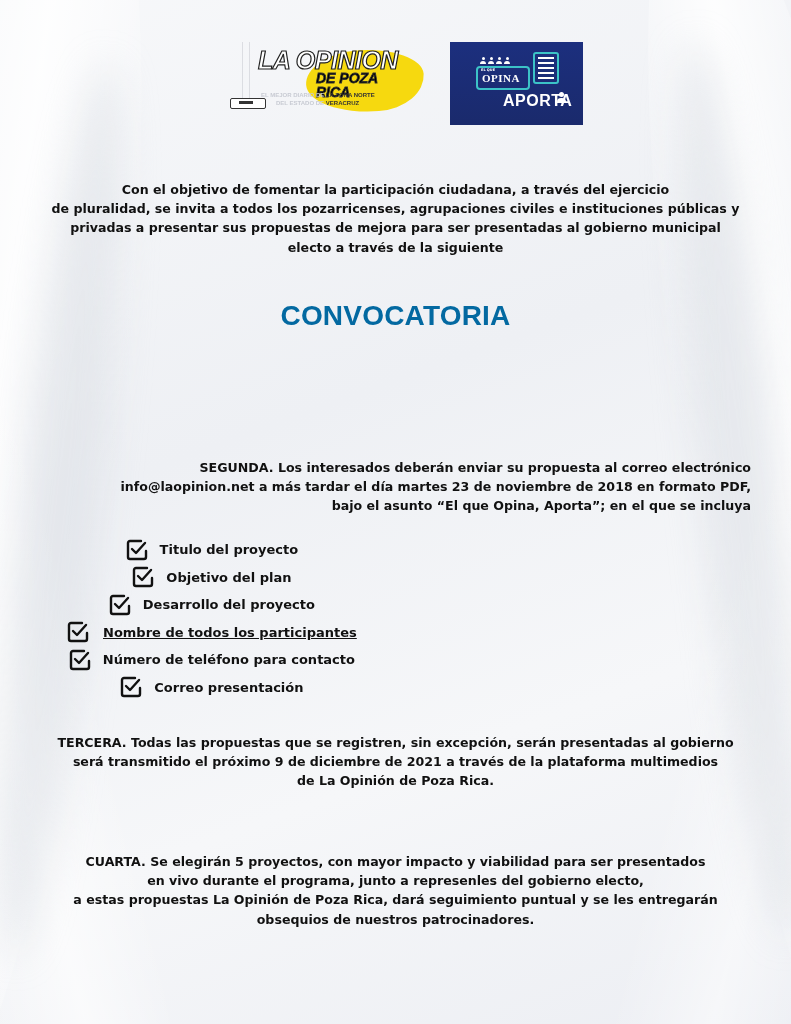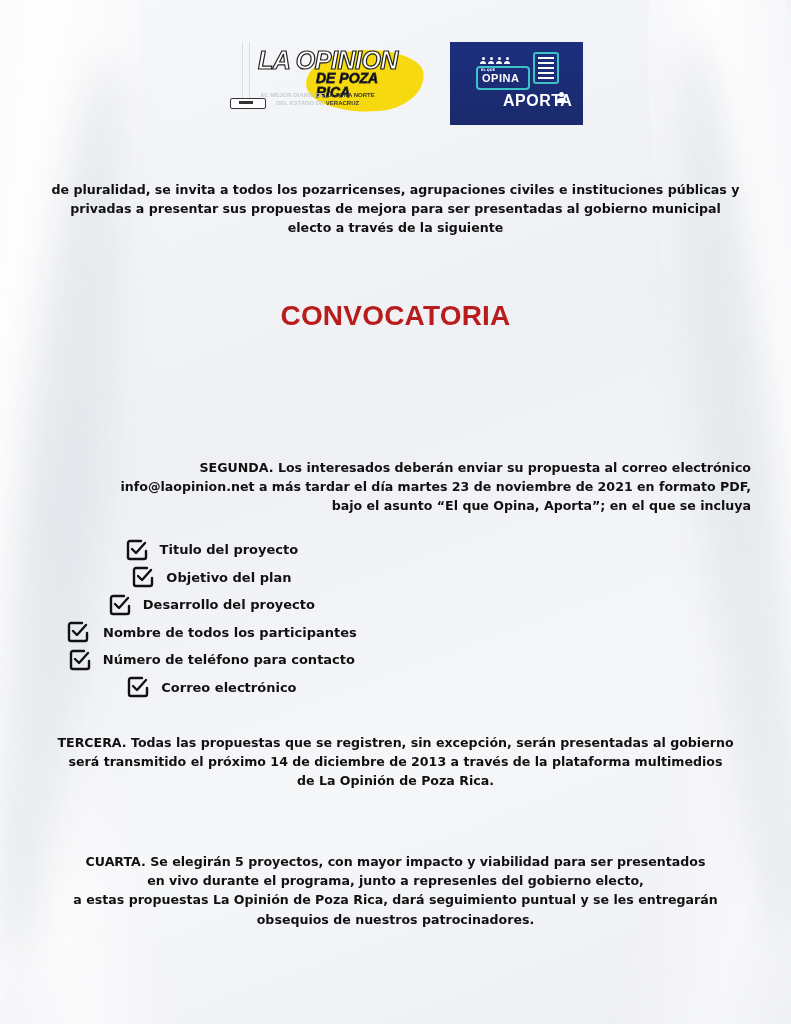--- a/index.html
+++ b/index.html
@@ -77,53 +77,53 @@
       position: absolute; left: 26px; top: 24px; width: 50px; height: 20px;
       border: 2px solid #3cc3c7; border-radius: 4px;
     }
     .ap-bubble2 {
       position: absolute; left: 83px; top: 10px; width: 22px; height: 28px;
       border: 2px solid #3cc3c7; border-radius: 3px;
     }
     .ap-bubble2 i { display: block; height: 2px; background: #fff; margin: 3px 3px 0; }
     .ap-elque { position: absolute; left: 31px; top: 26px; font-size: 3.5px; color: #fff; font-weight: bold; }
     .ap-opina {
-      position: absolute; left: 32px; top: 31px; font-family: Liberation Sans, sans-serif;
+      position: absolute; left: 32px; top: 31px; font-family: Liberation Serif, serif;
       font-weight: bold; font-size: 11px; color: #fff; letter-spacing: 0.5px; line-height: 1;
     }
     .ap-aporta {
       position: absolute; left: 53px; top: 51px; font-family: "Liberation Sans", sans-serif;
       font-weight: bold; font-size: 16px; color: #fff; letter-spacing: 0.5px; line-height: 1;
     }
     .ap-user { position: absolute; left: 107px; top: 50px; width: 9px; height: 11px; }
     .ap-user::before { content: ""; position: absolute; left: 2px; top: 0; width: 5px; height: 5px; background: #fff; border-radius: 50%; }
     .ap-user::after { content: ""; position: absolute; left: 0; top: 6px; width: 9px; height: 5px; background: #fff; border-radius: 4px 4px 0 0; }
 
     
     .para {
       position: absolute; left: 40px; width: 711px; text-align: center;
       font-weight: bold; font-size: 12.6px; line-height: 19.2px; color: #111;
     }
     .para .line { display: block; white-space: nowrap; }
     .intro { top: 180px; }
     .title {
       position: absolute; left: 0; width: 791px; top: 300px; text-align: center;
       font-family: "Liberation Sans", sans-serif; font-weight: bold; font-size: 28px;
-      color: #b91c1c; letter-spacing: 0.2px;
+      color: #0369a1; letter-spacing: 0.2px;
     }
     .primera { top: 356px; }
     .segunda { top: 458px; text-align: right; }
     .tercera { top: 733px; }
     .cuarta  { top: 852px; }
 
     .checklist { position: absolute; left: 66px; top: 536px; }
     .check-item { display: flex; align-items: center; height: 27.5px; justify-content: center; }
     .check-icon { width: 24px; height: 24px; margin-right: 11px; flex: none; }
     .check-label { font-weight: bold; font-size: 13px; color: #111; white-space: nowrap; }
-    .check-item:nth-child(4) .check-label { margin-left: 2px; }
+    .check-item:nth-child(4) .check-label { margin-left: 2px; text-decoration: underline; }
   </style>
 </head>
 <body>
 
 <div class="bg">
   <div class="wave w1"></div>
   <div class="wave w2"></div>
   <div class="wave w3"></div>
   <div class="wave w4"></div>
   <div class="shade s1"></div>
@@ -157,31 +157,32 @@
         <i></i>
         <i></i>
       </div>
     <div class="ap-elque">EL QUE</div>
     <div class="ap-opina">OPINA</div>
     <div class="ap-aporta">APORTA</div>
     <div class="ap-user"></div>
   </div>
 
   <div class="para intro">
+    <span class="line">Con el objetivo de fomentar la participación ciudadana, a través del ejercicio</span>
     <span class="line">de pluralidad, se invita a todos los pozarricenses, agrupaciones civiles e instituciones públicas y</span>
     <span class="line">privadas a presentar sus propuestas de mejora para ser presentadas al gobierno municipal</span>
     <span class="line">electo a través de la siguiente</span>
   </div>
 
   <div class="title">CONVOCATORIA</div>
 
 
   <div class="para segunda">
     <span class="line">SEGUNDA. Los interesados deberán enviar su propuesta al correo electrónico</span>
-    <span class="line">info@laopinion.net a más tardar el día martes 23 de noviembre de 2021 en formato PDF,</span>
+    <span class="line">info@laopinion.net a más tardar el día martes 23 de noviembre de 2018 en formato PDF,</span>
     <span class="line">bajo el asunto “El que Opina, Aporta”; en el que se incluya</span>
   </div>
 
   <div class="checklist">
     <div class="check-item">
       <svg class="check-icon" viewBox="0 0 24 24">
           <path d="M16 3H5a2 2 0 0 0-2 2v14a2 2 0 0 0 2 2h14a2 2 0 0 0 2-2v-6" fill="none" stroke="#111" stroke-width="2.4" stroke-linecap="round"></path>
           <path d="M7 11l4 4 9-10" fill="none" stroke="#111" stroke-width="2.4" stroke-linecap="round" stroke-linejoin="round"></path>
         </svg>
       <span class="check-label">Titulo del proyecto</span>
@@ -212,27 +213,27 @@
           <path d="M16 3H5a2 2 0 0 0-2 2v14a2 2 0 0 0 2 2h14a2 2 0 0 0 2-2v-6" fill="none" stroke="#111" stroke-width="2.4" stroke-linecap="round"></path>
           <path d="M7 11l4 4 9-10" fill="none" stroke="#111" stroke-width="2.4" stroke-linecap="round" stroke-linejoin="round"></path>
         </svg>
       <span class="check-label">Número de teléfono para contacto</span>
     </div>
     <div class="check-item">
       <svg class="check-icon" viewBox="0 0 24 24">
           <path d="M16 3H5a2 2 0 0 0-2 2v14a2 2 0 0 0 2 2h14a2 2 0 0 0 2-2v-6" fill="none" stroke="#111" stroke-width="2.4" stroke-linecap="round"></path>
           <path d="M7 11l4 4 9-10" fill="none" stroke="#111" stroke-width="2.4" stroke-linecap="round" stroke-linejoin="round"></path>
         </svg>
-      <span class="check-label">Correo electrónico</span>
+      <span class="check-label">Correo presentación</span>
     </div>
   </div>
 
   <div class="para tercera">
     <span class="line">TERCERA. Todas las propuestas que se registren, sin excepción, serán presentadas al gobierno</span>
-    <span class="line">será transmitido el próximo 14 de diciembre de 2013 a través de la plataforma multimedios</span>
+    <span class="line">será transmitido el próximo 9 de diciembre de 2021 a través de la plataforma multimedios</span>
     <span class="line">de La Opinión de Poza Rica.</span>
   </div>
 
   <div class="para cuarta">
     <span class="line">CUARTA. Se elegirán 5 proyectos, con mayor impacto y viabilidad para ser presentados</span>
     <span class="line">en vivo durante el programa, junto a represenles del gobierno electo,</span>
     <span class="line">a estas propuestas La Opinión de Poza Rica, dará seguimiento puntual y se les entregarán</span>
     <span class="line">obsequios de nuestros patrocinadores.</span>
   </div>
 

